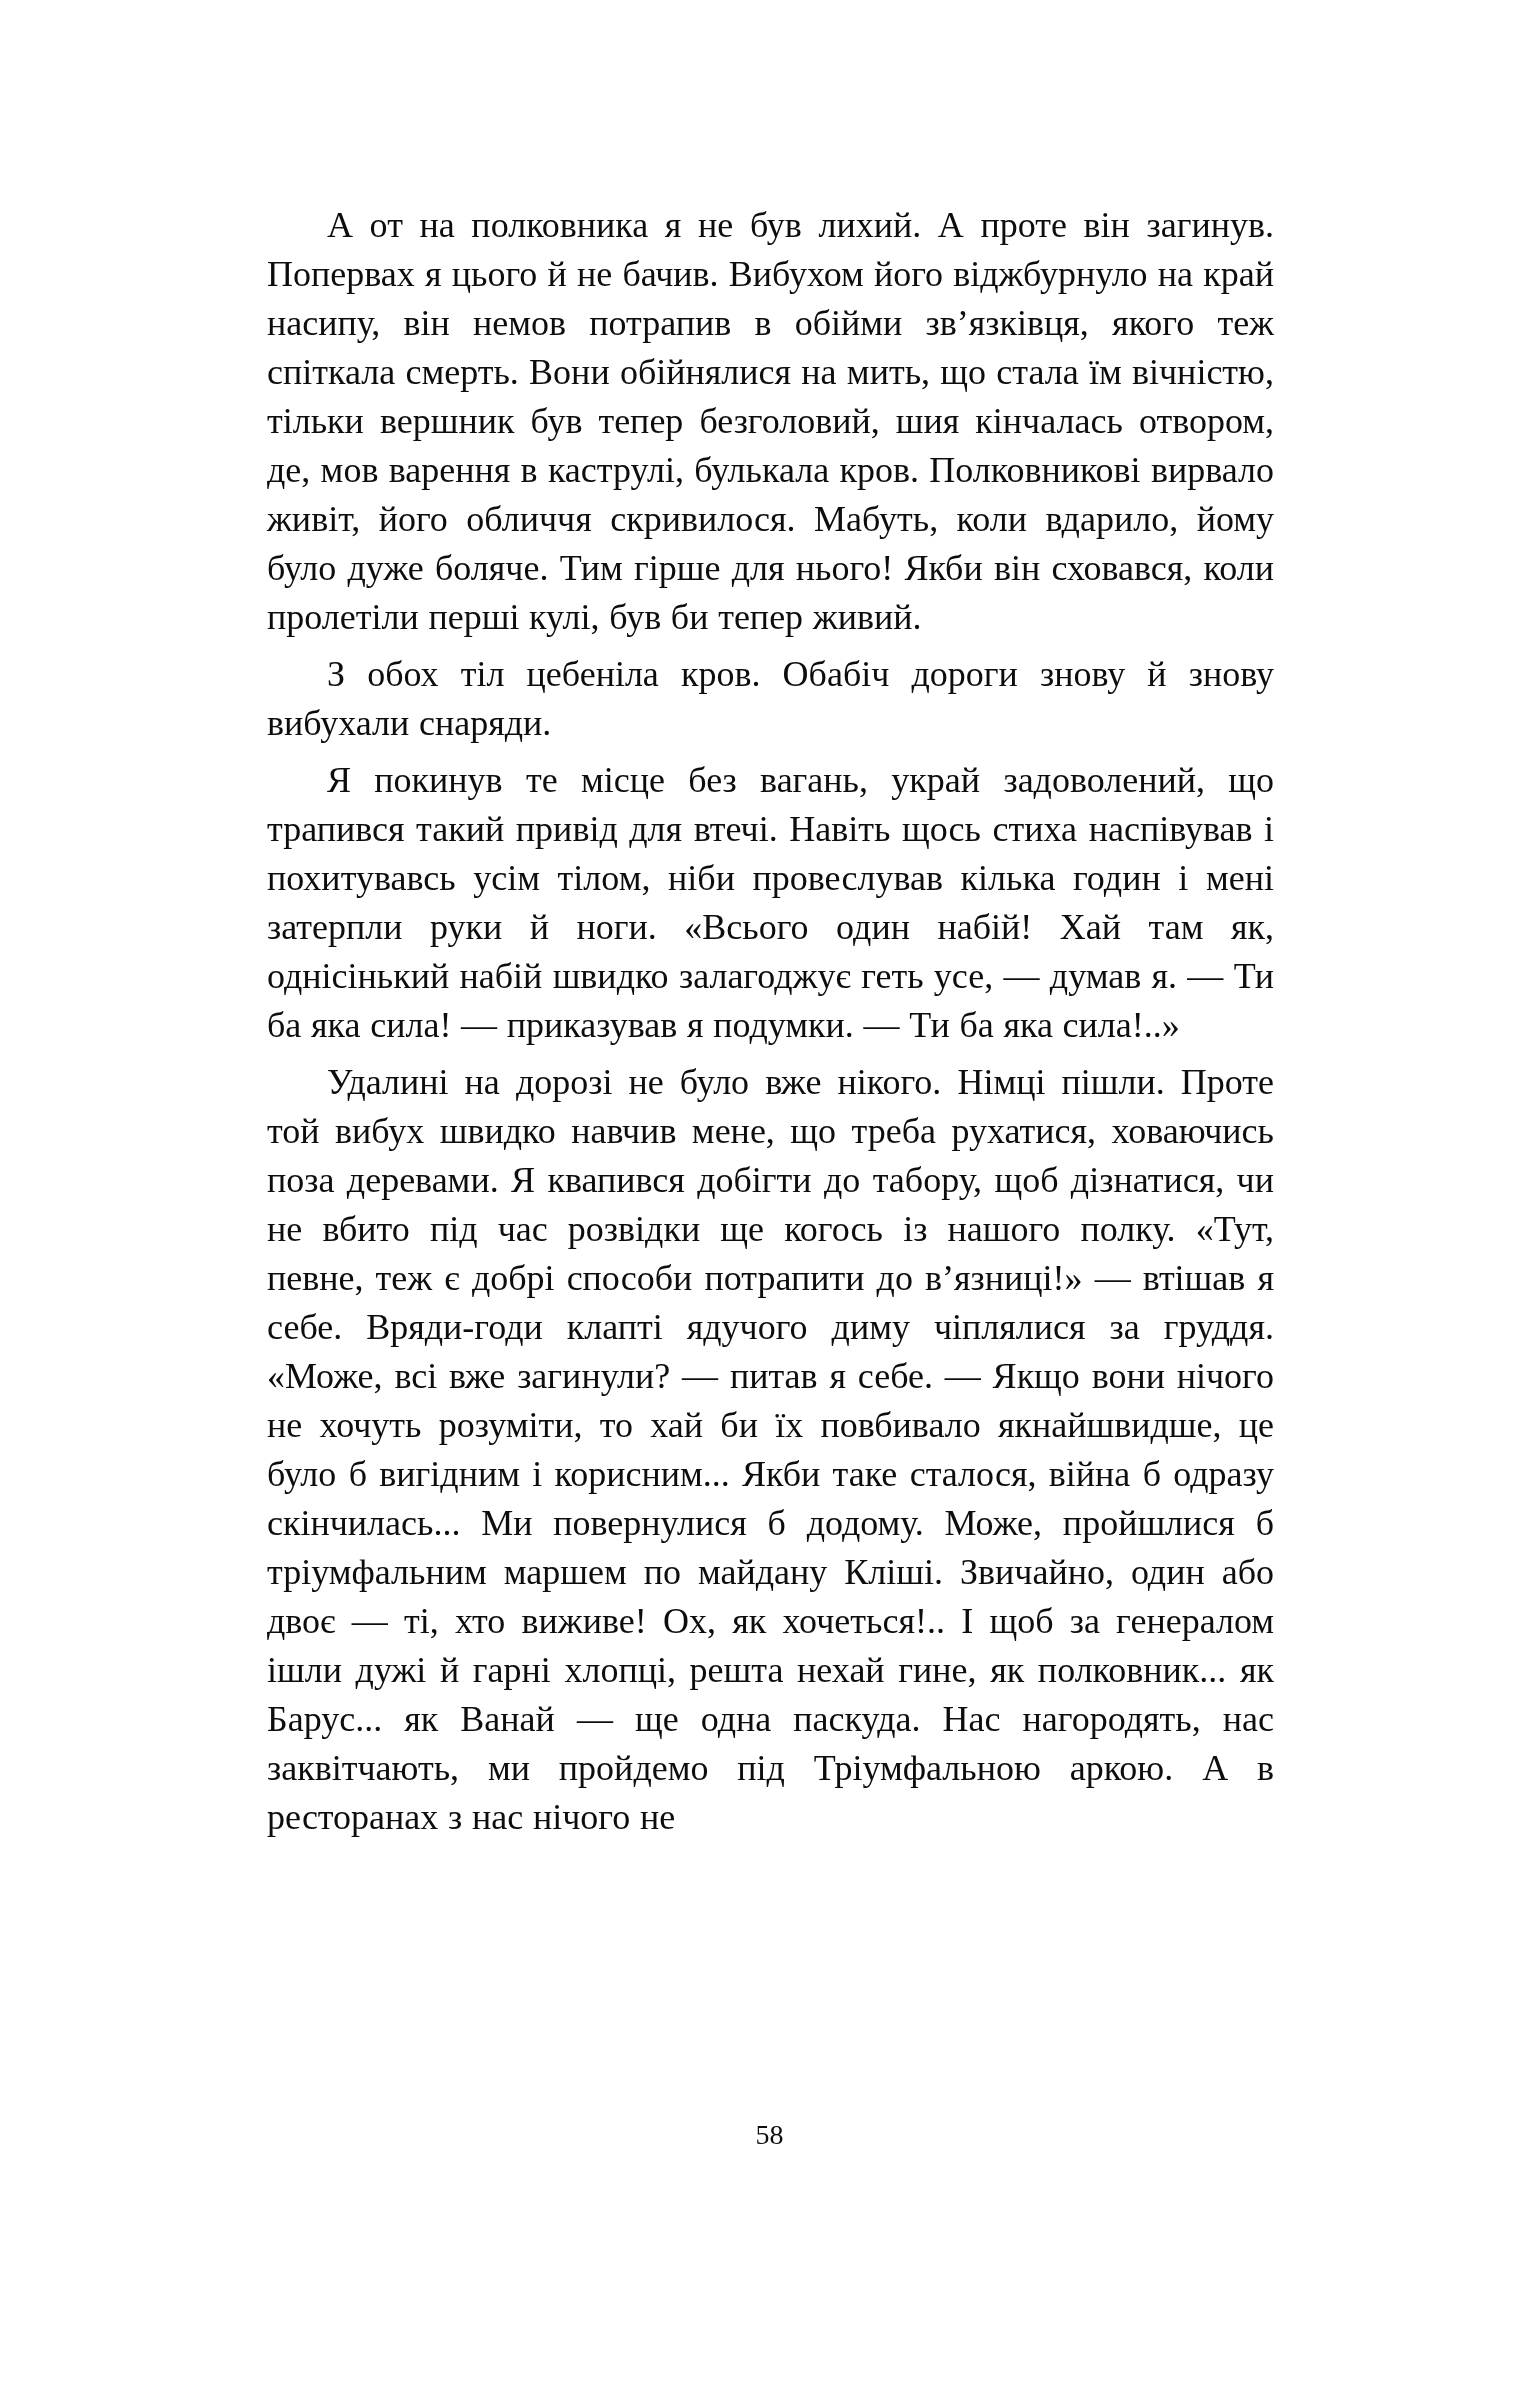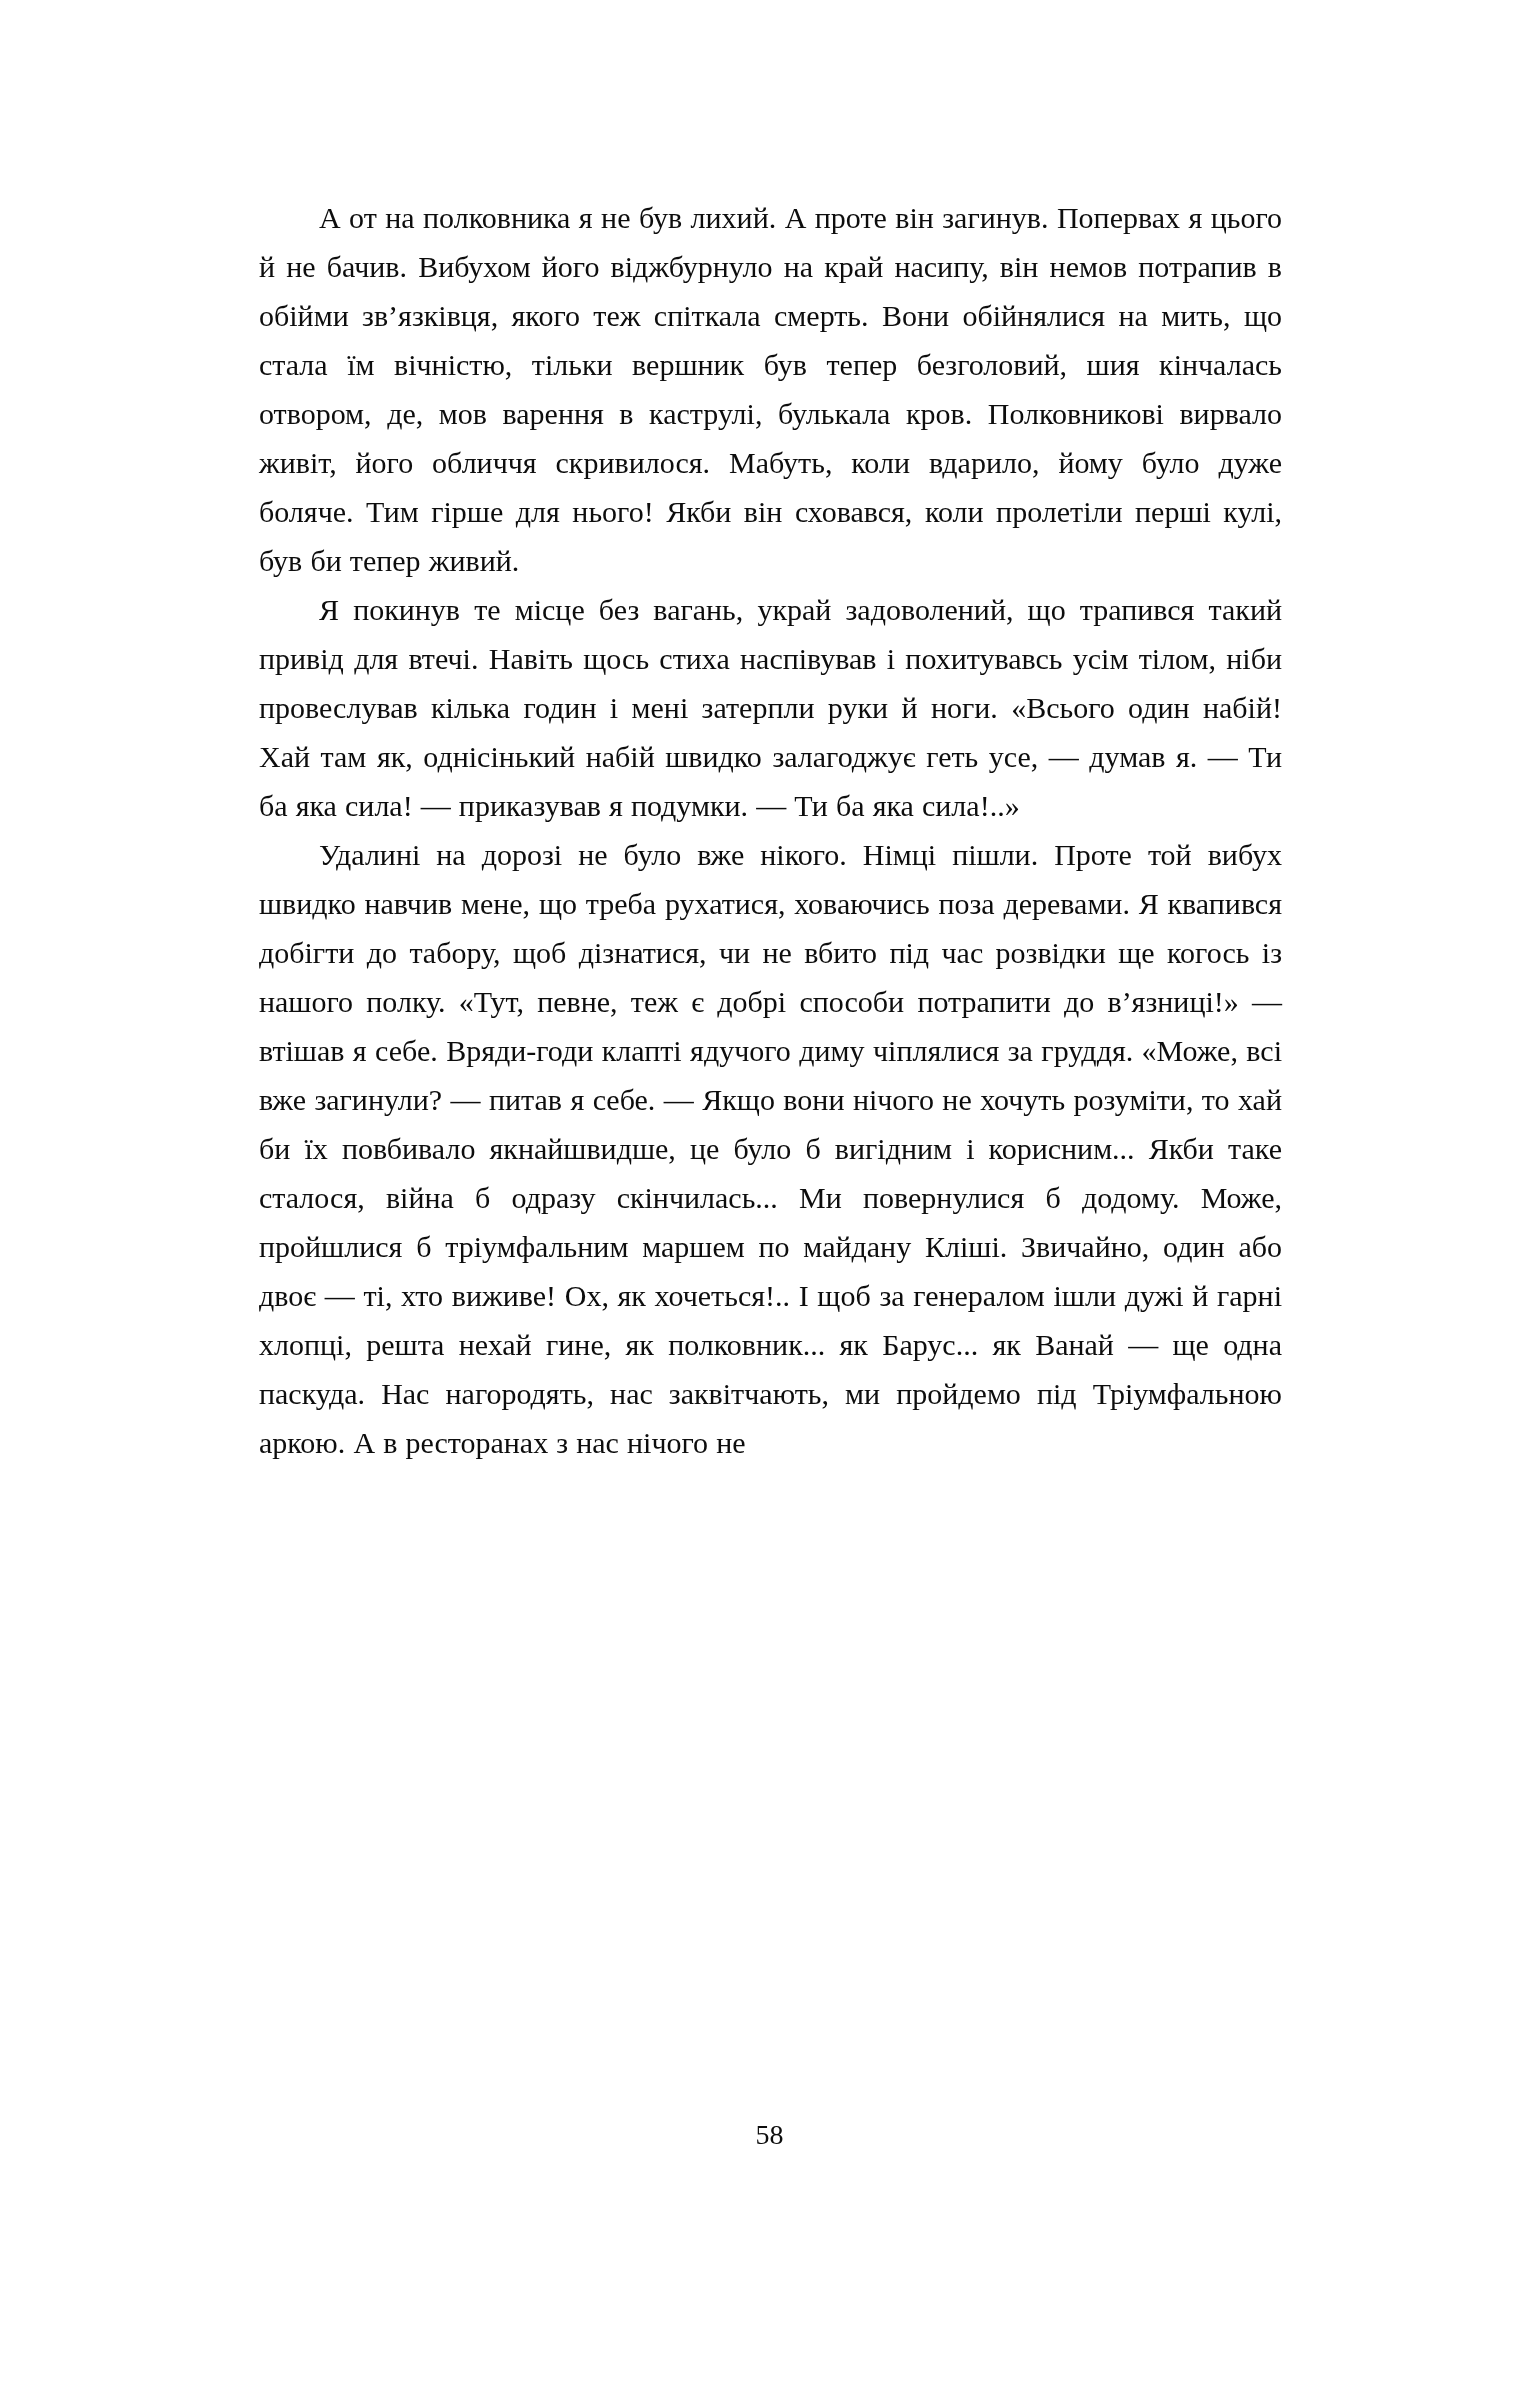--- a/index.html
+++ b/index.html
@@ -16,26 +16,26 @@
     overflow: hidden;
   }
   .text-block {
     position: absolute;
     left: 259px;
     top: 193px;
     width: 1023px;
   }
   .para {
     font-family: "Liberation Serif", "DejaVu Serif", serif;
-    font-size: 30px;
+    font-size: 36px;
     line-height: 49px;
     color: #0d0d0d;
     text-align: justify;
     text-indent: 60px;
-    margin: 0;
+    margin: 8px;
     -webkit-hyphens: manual;
     hyphens: manual;
     word-spacing: 0.02em;
   }
   .para + .para {
     margin-top: 0;
   }
   .page-number {
     position: absolute;
     left: 0;
@@ -46,18 +46,19 @@
     font-size: 28px;
     color: #0d0d0d;
   }
 </style>
 </head>
 <body>
 
 <div class="page">
   <div class="text-block">
     <p class="para">А от на полковника я не був лихий. А проте він загинув. Попервах я цього й не бачив. Вибухом його віджбурнуло на край насипу, він немов потрапив в обійми зв’язківця, якого теж спіткала смерть. Вони обійнялися на мить, що стала їм вічністю, тільки вершник був тепер безголовий, шия кінчалась отвором, де, мов варення в каструлі, булькала кров. Полковникові вирвало живіт, його обличчя скривилося. Мабуть, коли вдарило, йому було дуже боляче. Тим гірше для нього! Якби він сховався, коли пролетіли перші кулі, був би тепер живий.</p>
+    <p class="para">З обох тіл цебеніла кров. Обабіч дороги знову й знову вибухали снаряди.</p>
     <p class="para">Я покинув те місце без вагань, украй задоволений, що трапився такий привід для втечі. Навіть щось стиха наспівував і похитувавсь усім тілом, ніби провеслував кілька годин і мені затерпли руки й ноги. «Всього один набій! Хай там як, однісінький набій швидко залагоджує геть усе, — думав я. — Ти ба яка сила! — приказував я подумки. — Ти ба яка сила!..»</p>
     <p class="para">Удалині на дорозі не було вже нікого. Німці пішли. Проте той вибух швидко навчив мене, що треба рухатися, ховаючись поза деревами. Я квапився добігти до табору, щоб дізнатися, чи не вбито під час розвідки ще когось із нашого полку. «Тут, певне, теж є добрі способи потрапити до в’язниці!» — втішав я себе. Вряди-годи клапті ядучого диму чіплялися за груддя. «Може, всі вже загинули? — питав я себе. — Якщо вони нічого не хочуть розуміти, то хай би їх повбивало якнайшвидше, це було б вигідним і корисним... Якби таке сталося, війна б одразу скінчилась... Ми повернулися б додому. Може, пройшлися б тріумфальним маршем по майдану Кліші. Звичайно, один або двоє — ті, хто виживе! Ох, як хочеться!.. І щоб за генералом ішли дужі й гарні хлопці, решта нехай гине, як полковник... як Барус... як Ванай — ще одна паскуда. Нас нагородять, нас заквітчають, ми пройдемо під Тріумфальною аркою. А в ресторанах з нас нічого не</p>
   </div>
   <div class="page-number">58</div>
 </div>
 
 
 </body></html>

